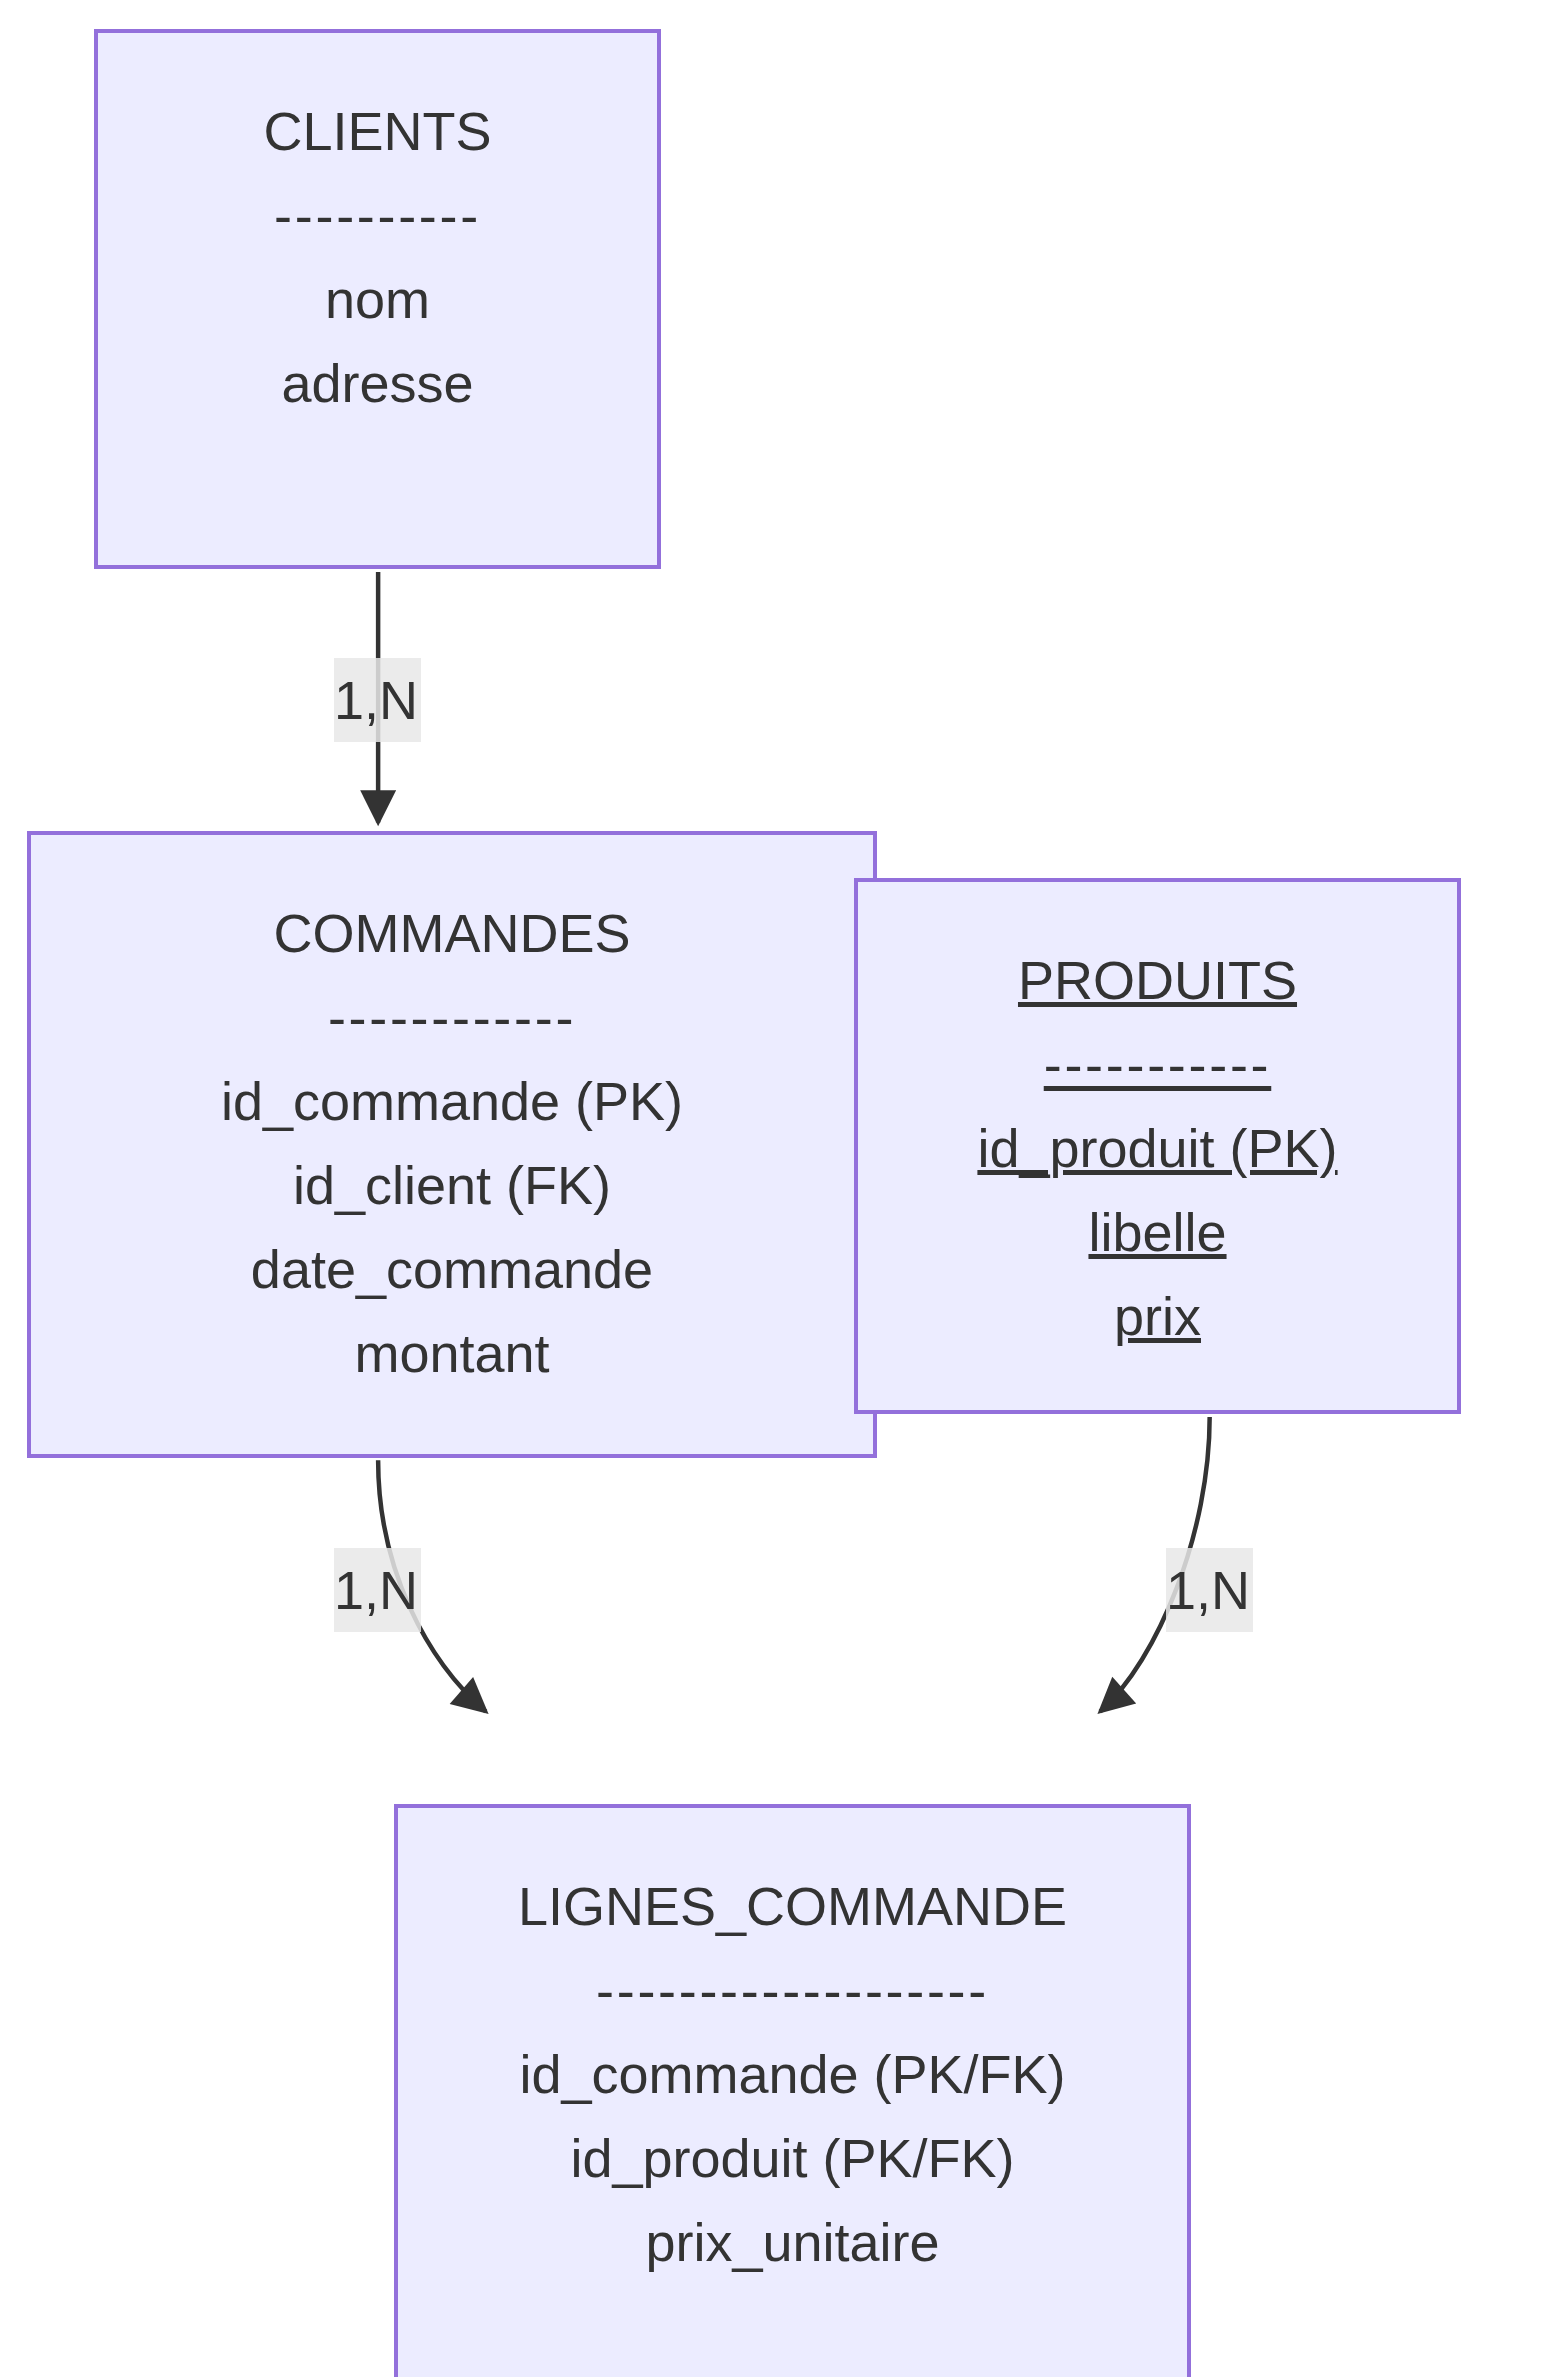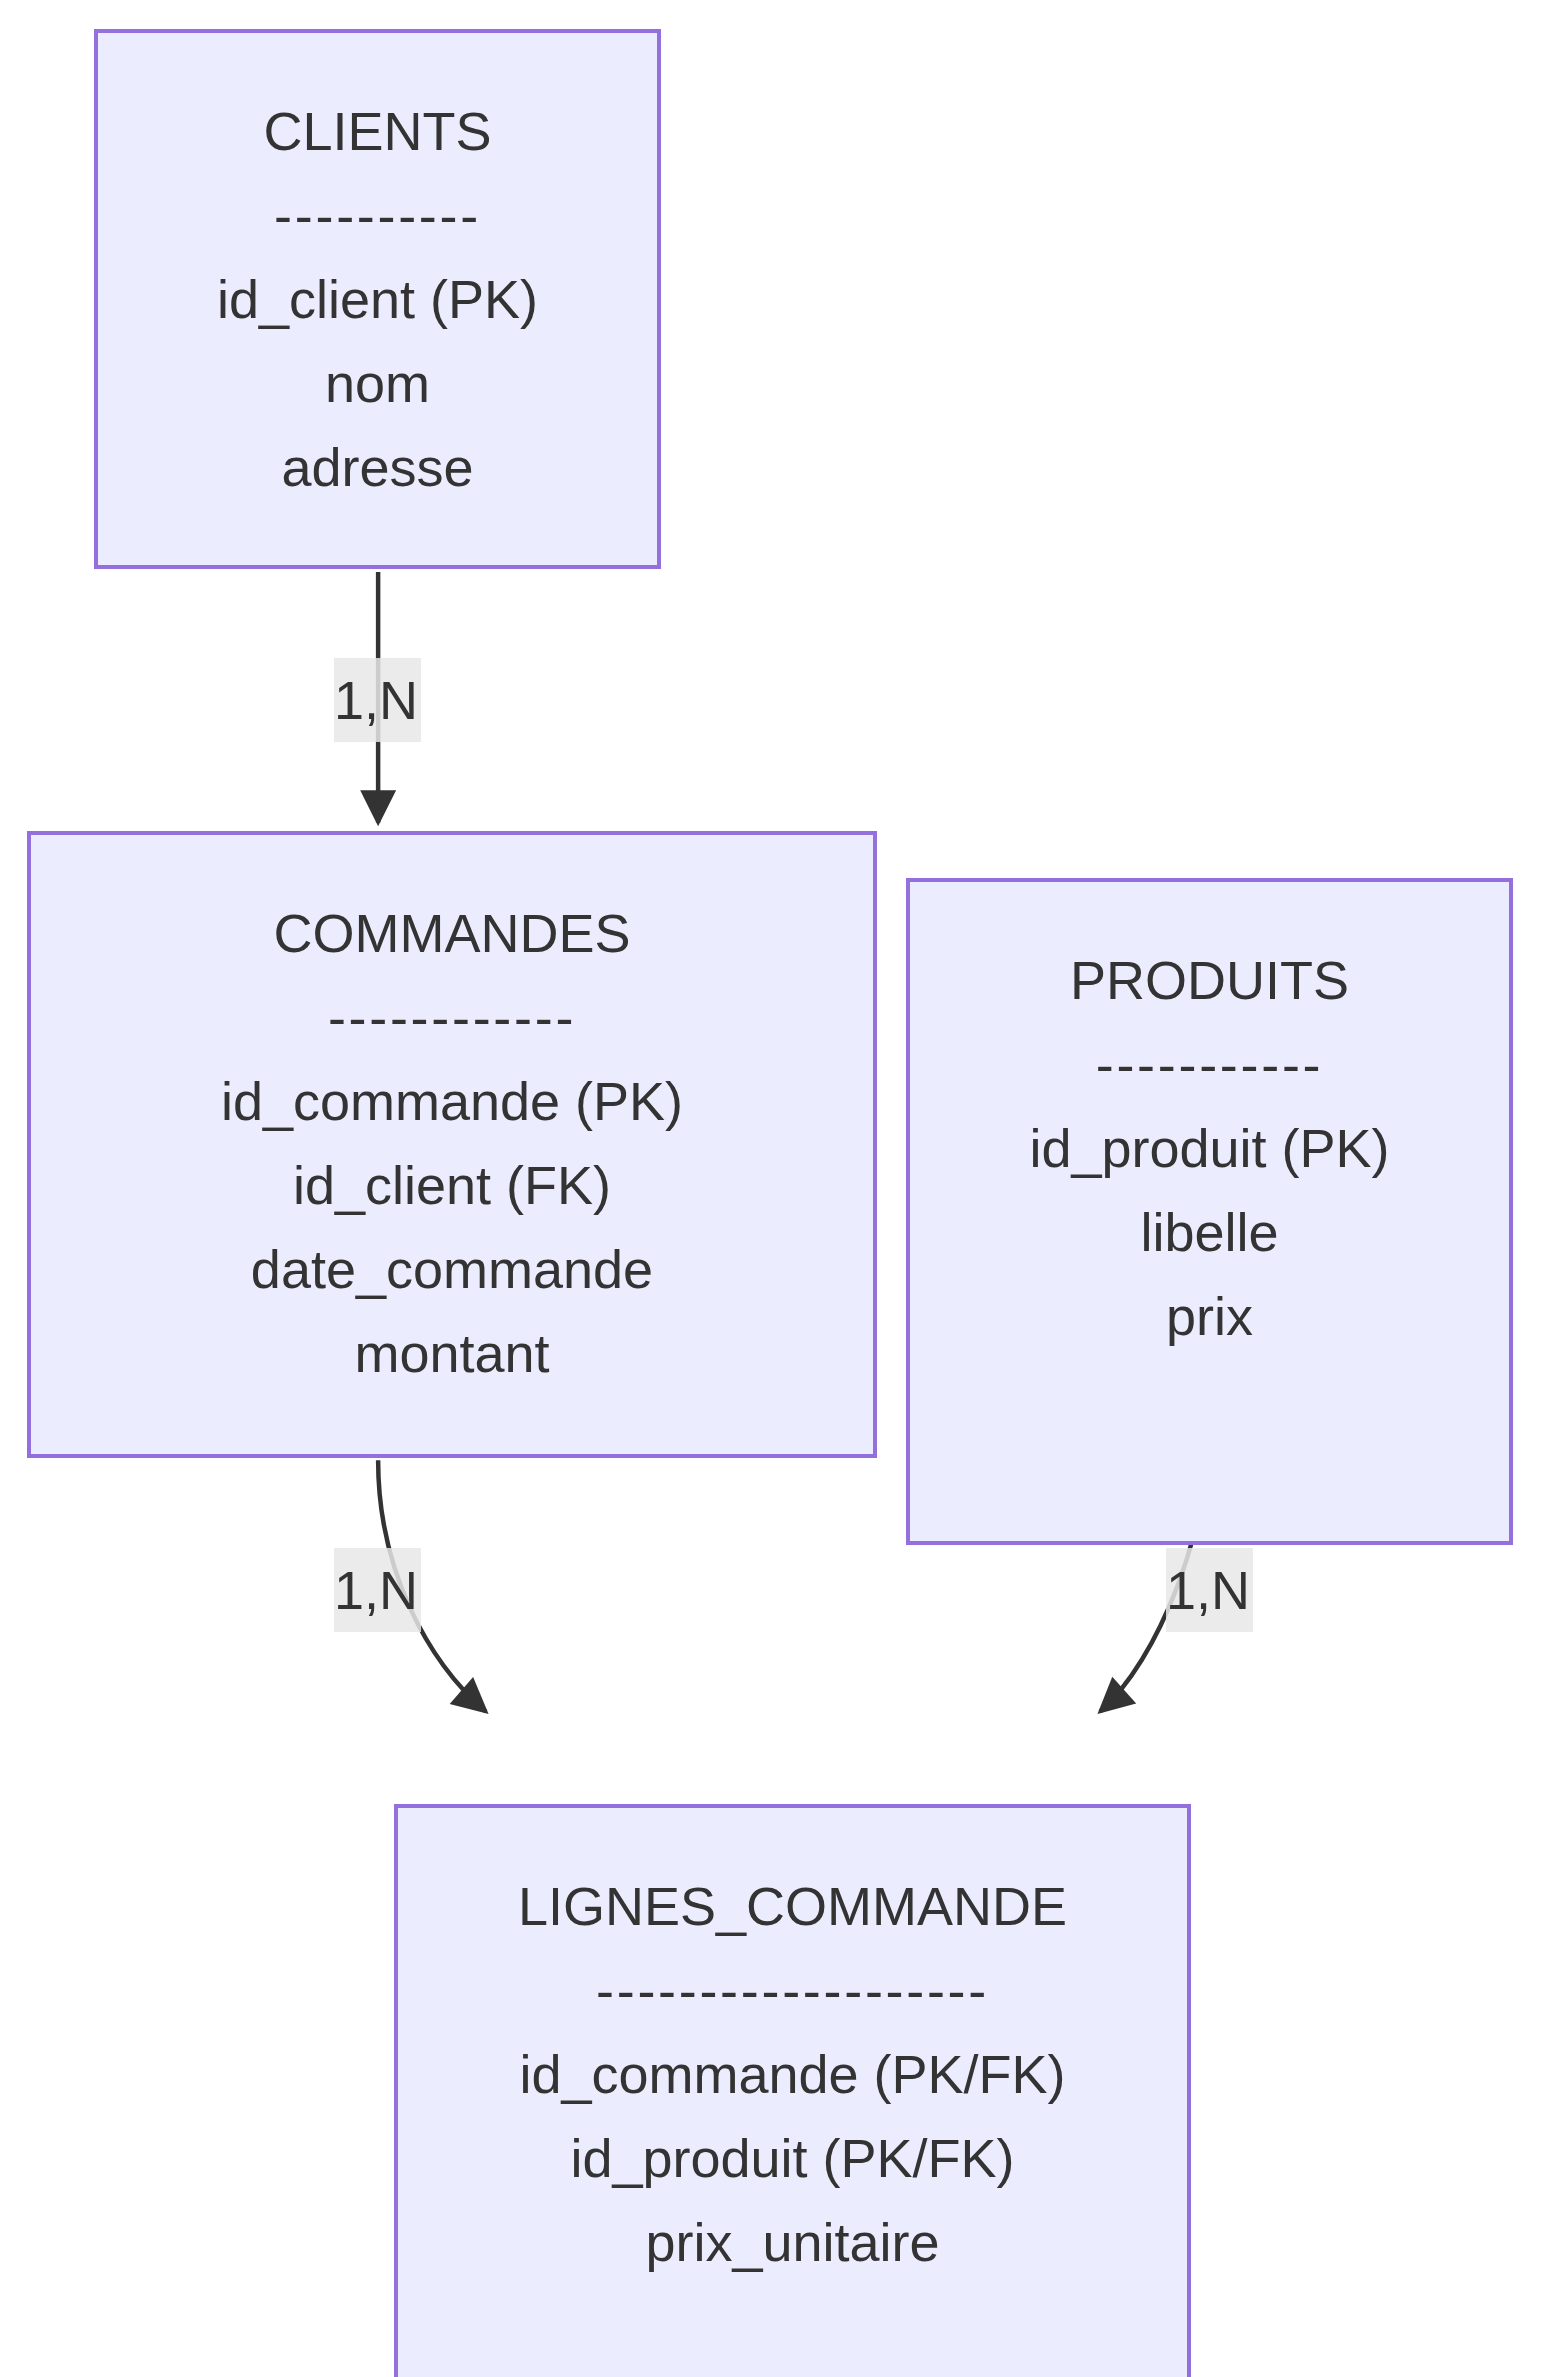--- a/index.html
+++ b/index.html
@@ -46,21 +46,21 @@
     line-height: 84px;
     font-size: 54px;
     white-space: nowrap;
     color: #333333;
   }
   .node .sep {
     letter-spacing: 2.7px;
   }
   #node-clients   { left: 94px;  top: 29px;   width: 567px; height: 540px; }
   #node-commandes { left: 27px;   top: 831px;  width: 850px; height: 627px; }
-  #node-produits  { left: 906px; top: 878px;  width: 607px; height: 667px; }
+  #node-produits  { left: 854px; top: 878px;  width: 607px; height: 536px; text-decoration: underline; }
   #node-lignes    { left: 394px;  top: 1804px; width: 797px; height: 630px; }
 
   .edge-label {
     position: absolute;
     width: 87px;
     height: 84px;
     line-height: 84px;
     font-size: 54px;
     color: #333333;
     background: rgba(232, 232, 232, 0.85);
@@ -83,21 +83,20 @@
       </marker>
     </defs>
     <path class="edge" d="M421,637 L421,916" marker-end="url(#arrowhead)"></path>
     <path class="edge" d="M421,1626 C421,1748 476,1850 541,1906" marker-end="url(#arrowhead)"></path>
     <path class="edge" d="M1347,1578 C1347,1706 1290,1848 1225,1906" marker-end="url(#arrowhead)"></path>
   </svg>
 
   <div class="node" id="node-clients">
     <div class="line title">CLIENTS</div>
     <div class="line sep">----------</div>
-    <div class="line">id_client (PK)</div>
     <div class="line">nom</div>
     <div class="line">adresse</div>
   </div>
 
   <div class="node" id="node-commandes">
     <div class="line title">COMMANDES</div>
     <div class="line sep">------------</div>
     <div class="line">id_commande (PK)</div>
     <div class="line">id_client (FK)</div>
     <div class="line">date_commande</div>

